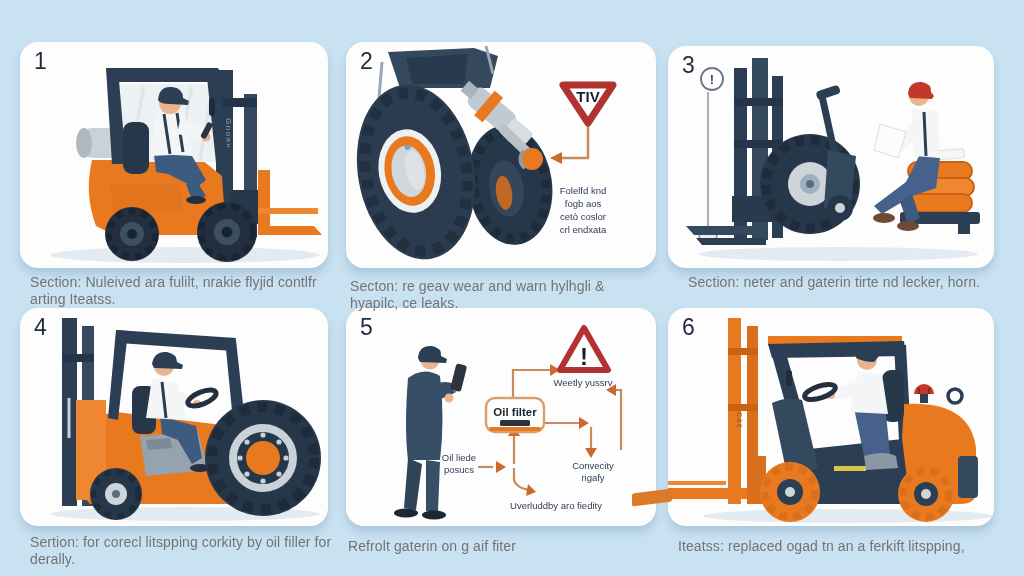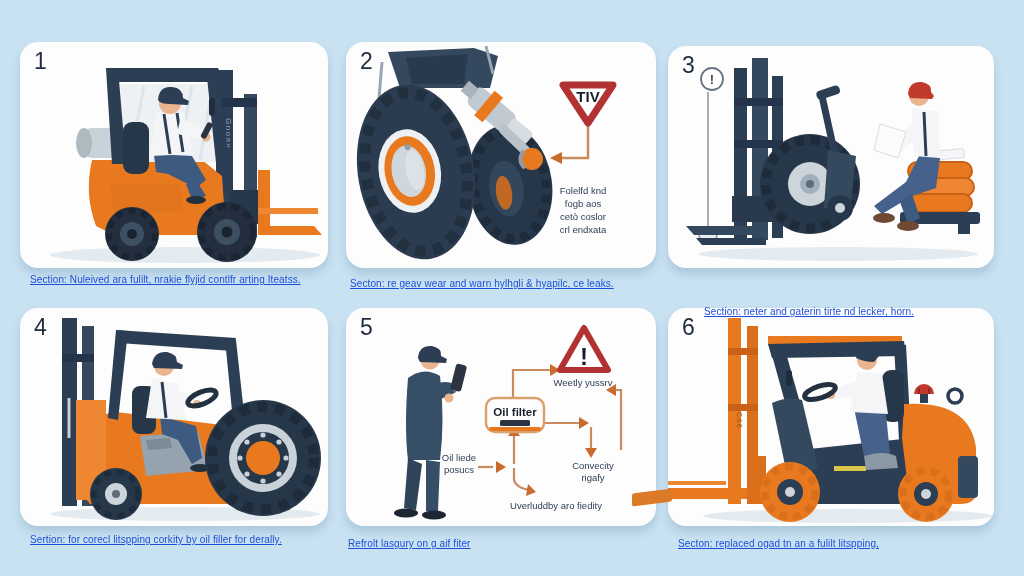--- a/index.html
+++ b/index.html
@@ -11,33 +11,32 @@
   .panel{
     position:absolute;background:#fdfdfd;border-radius:18px;
     box-shadow:0 6px 9px rgba(110,145,175,.33);
   }
   .panel svg{position:absolute;left:0;top:0;width:100%;height:100%;}
   .num{
     position:absolute;left:14px;top:6px;z-index:3;
     font-size:23px;color:#1f2c3e;font-weight:500;
   }
   .caption{
-    position:absolute;font-size:10px;line-height:1.22;color:#1d4ed8;
+    position:absolute;font-size:14px;line-height:1.22;color:#737373;
     letter-spacing:.1px;
-    text-decoration:underline;
   }
   #p1{left:20px;top:42px;width:308px;height:226px;}
   #p2{left:346px;top:42px;width:310px;height:226px;}
   #p3{left:668px;top:46px;width:326px;height:222px;}
   #p4{left:20px;top:308px;width:308px;height:218px;}
   #p5{left:346px;top:308px;width:310px;height:218px;}
   #p6{left:668px;top:308px;width:326px;height:218px;}
   #c1{left:30px;top:274px;width:296px;}
   #c2{left:350px;top:278px;width:282px;}
-  #c3{left:704px;top:274px;width:310px;margin-top:32px;}
+  #c3{left:688px;top:274px;width:310px;}
   #c4{left:30px;top:534px;width:322px;}
   #c5{left:348px;top:538px;width:300px;}
   #c6{left:678px;top:538px;width:340px;}
   #fork-intrusion{
     position:absolute;left:632px;top:491px;width:40px;height:13px;
     background:#dd7a28;transform:skewY(-7deg);border-radius:2px;z-index:5;
   }
 </style>
 </head>
 <body>
@@ -387,14 +386,14 @@
     </g>
   </svg>
 </div>
 
 <div id="fork-intrusion"></div>
 
 <div class="caption" id="c1">Section: Nuleived ara fulilt, nrakie flyjid contlfr arting Iteatss.</div>
 <div class="caption" id="c2">Secton: re geav wear and warn hylhgli &amp; hyapilc, ce leaks.</div>
 <div class="caption" id="c3">Section: neter and gaterin tirte nd lecker, horn.</div>
 <div class="caption" id="c4">Sertion: for corecl litspping corkity by oil filler for derally.</div>
-<div class="caption" id="c5">Refrolt lasgury on g aif fiter</div>
-<div class="caption" id="c6">Secton: replaced ogad tn an a fulilt litspping,</div>
+<div class="caption" id="c5">Refrolt gaterin on g aif fiter</div>
+<div class="caption" id="c6">Iteatss: replaced ogad tn an a ferkift litspping,</div>
 
 </body></html>

